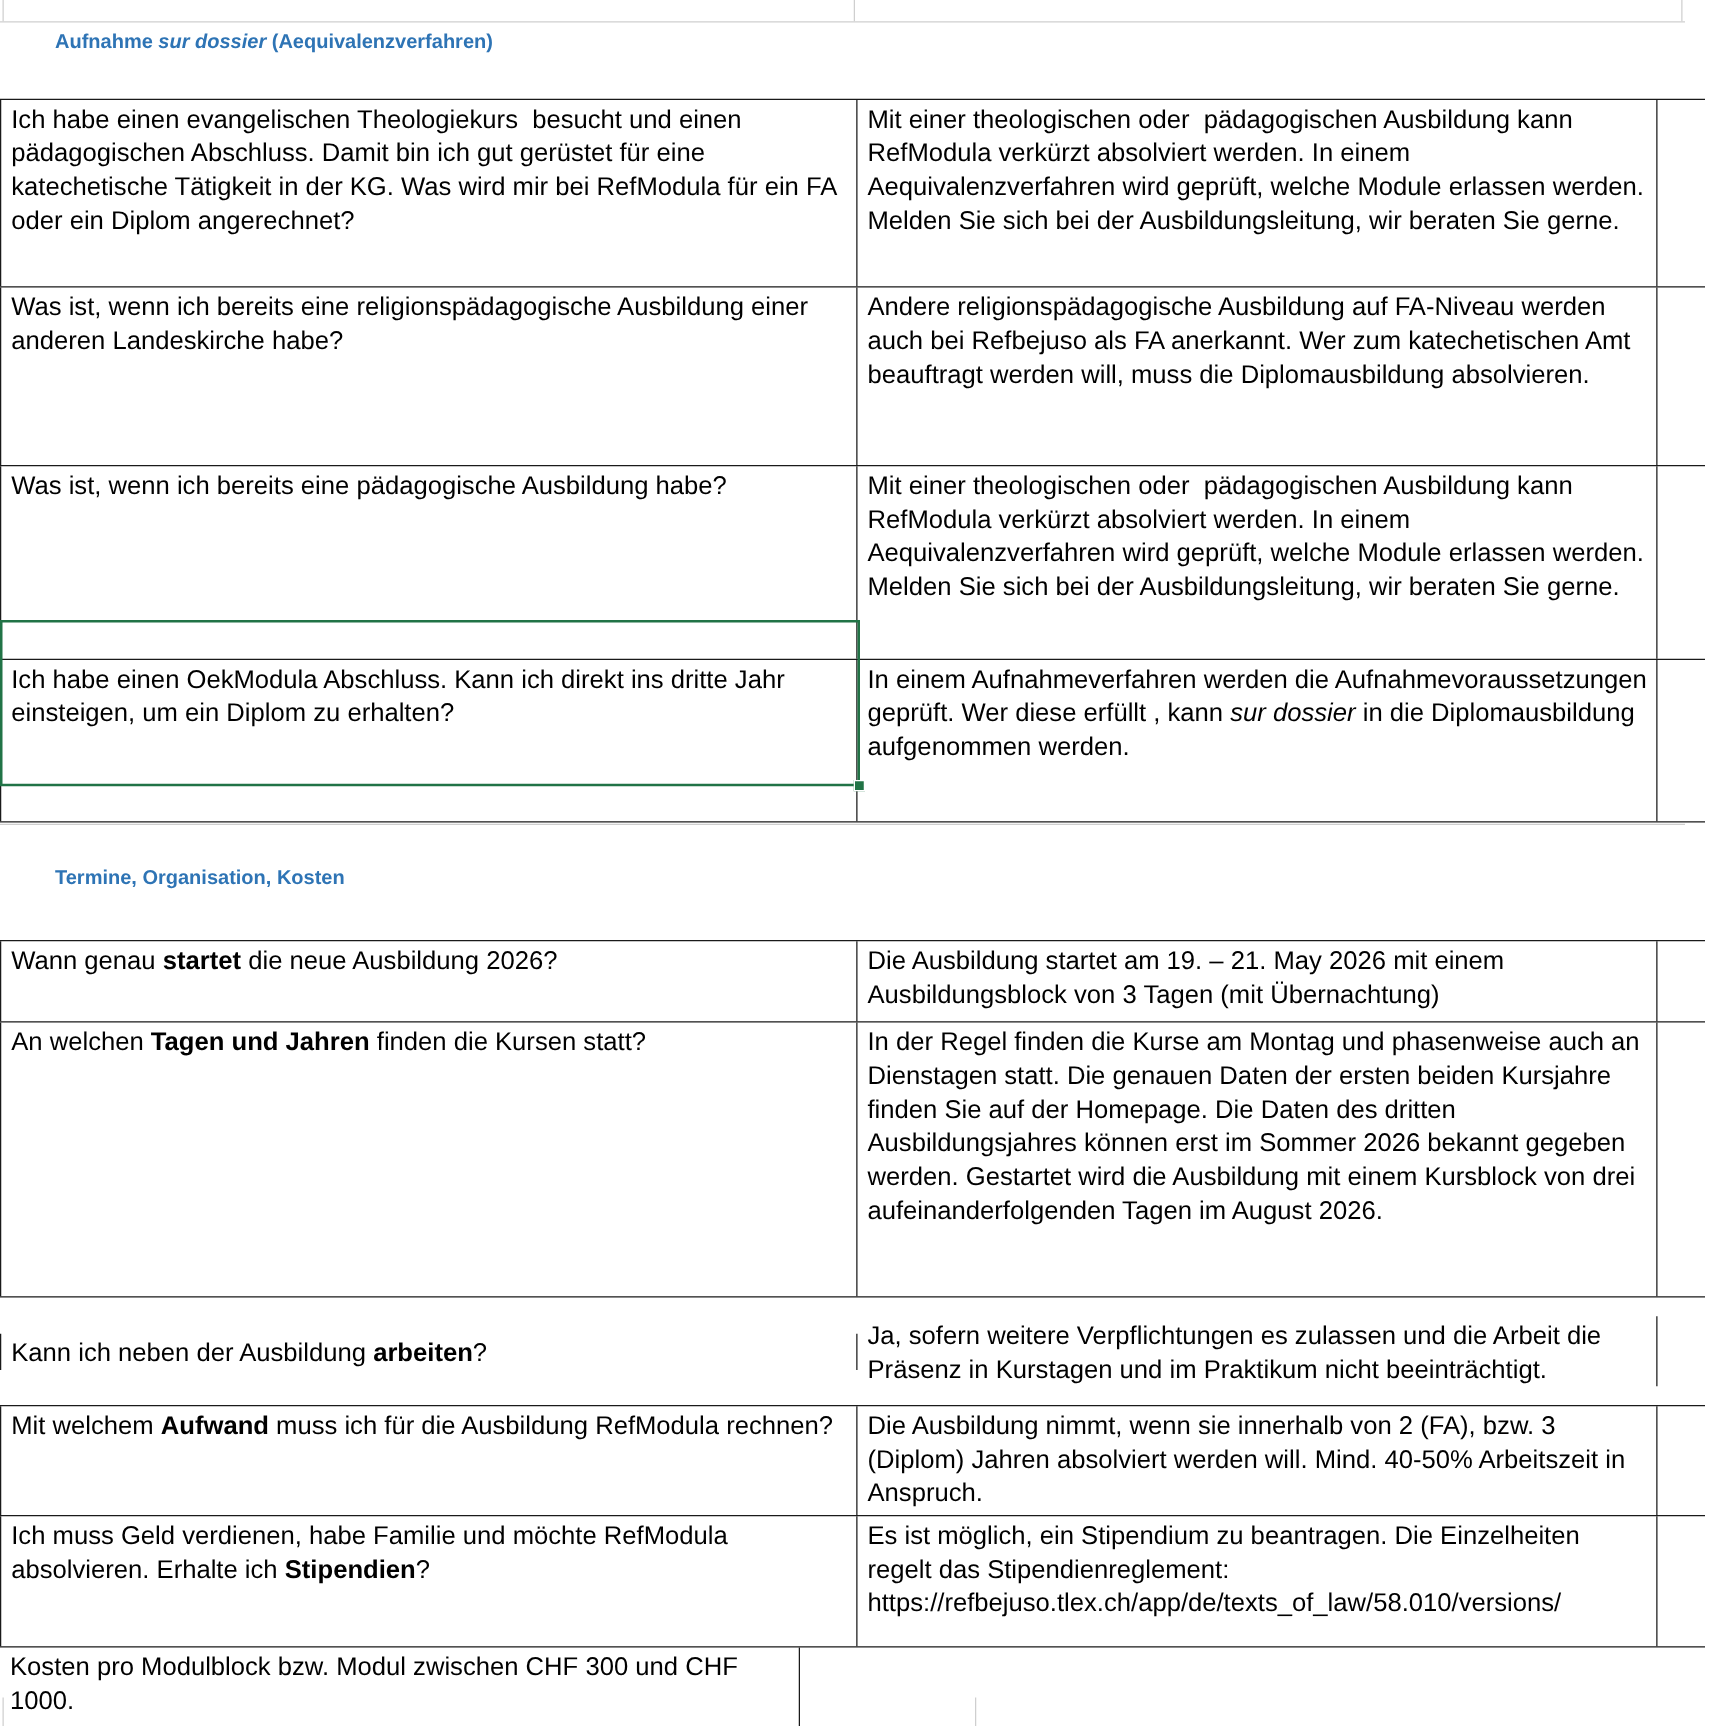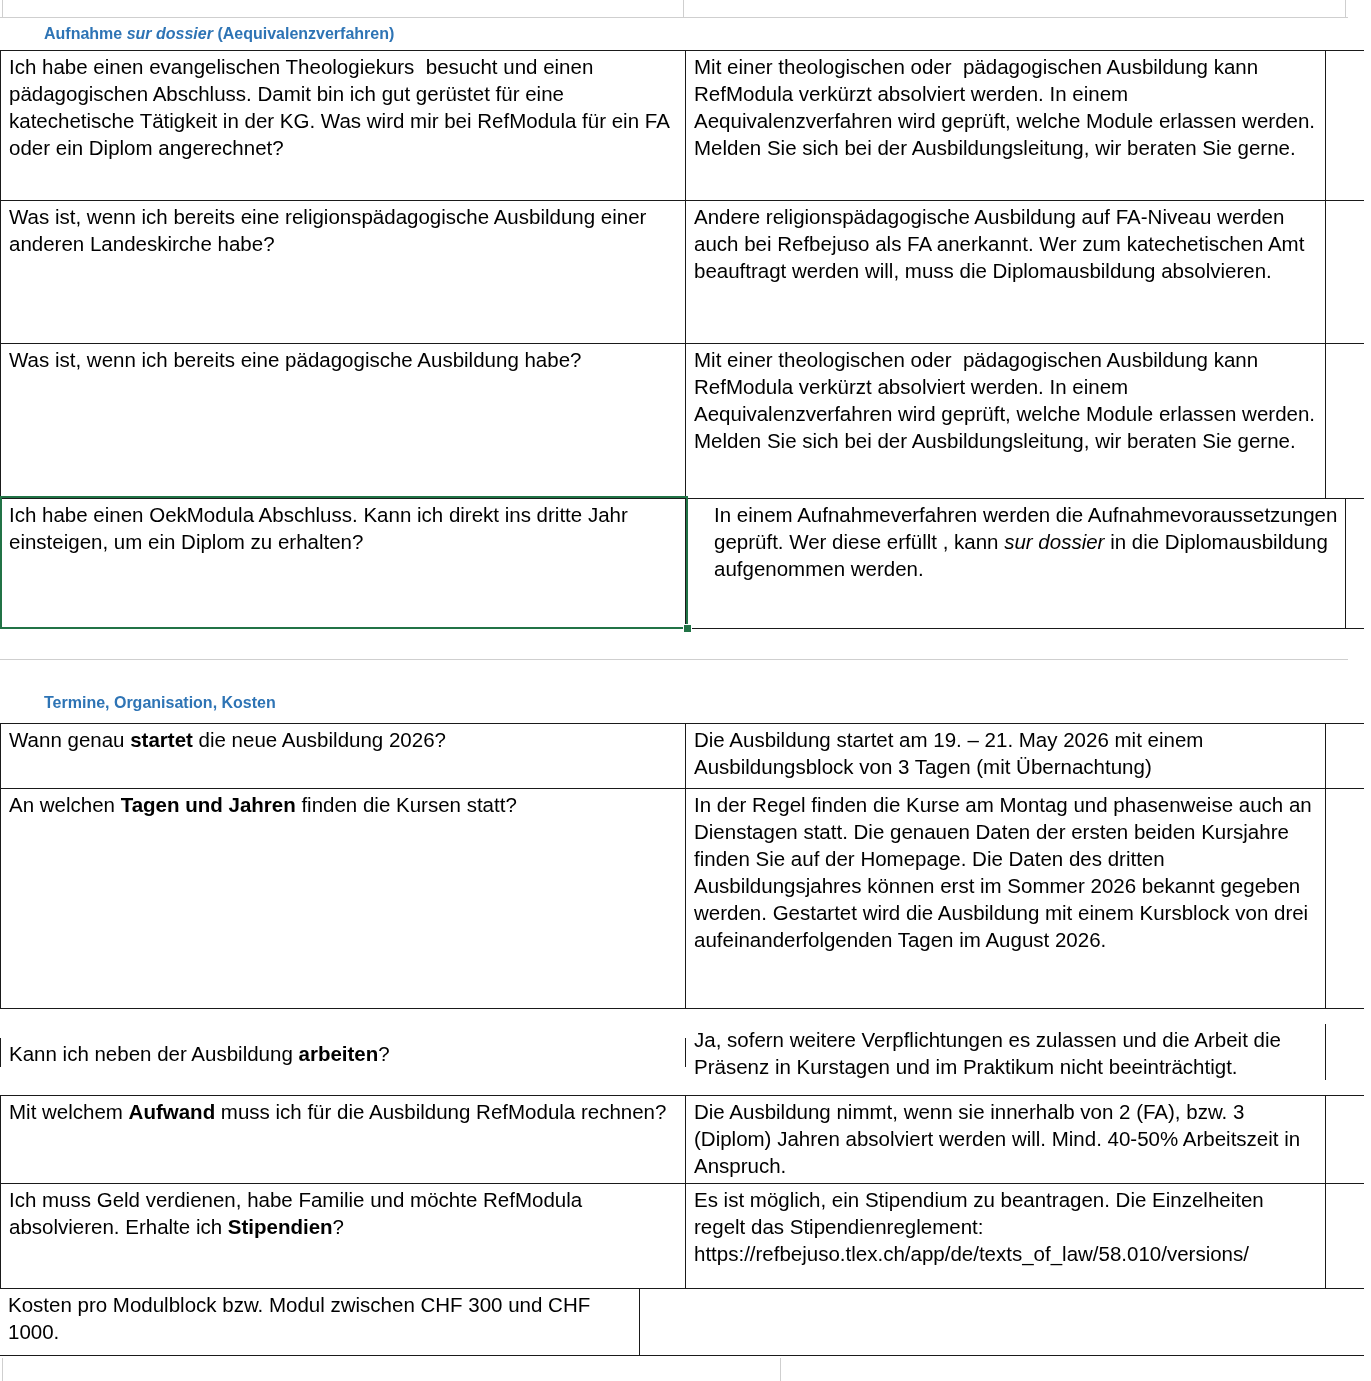--- a/index.html
+++ b/index.html
@@ -12,21 +12,21 @@
   body{background:#fff;font-family:"Liberation Sans","DejaVu Sans",sans-serif;}
   #screen{position:relative;width:1371px;height:1381px;background:#fff;color:#000;overflow:hidden;}
 
   .gline{position:absolute;background:var(--grid);}
 
   .section-title{
     position:absolute;left:44px;font-size:16px;font-weight:bold;
     color:var(--blue);white-space:pre;line-height:30px;
   }
 
-  .tbl{position:absolute;left:0;width:1364px;border-top:1.5px solid var(--bd);}
+  .tbl{position:absolute;left:0;width:1364px;border-top:1.5px solid var(--bd);margin-top:29px;}
   .trow{display:flex;border-bottom:1.5px solid var(--bd);}
   .cell{
     overflow:hidden;padding:2px 6px 0 8px;
     font-size:20.5px;line-height:27px;white-space:pre-wrap;
   }
   .qcell{width:686px;border-left:1.5px solid var(--bd);border-right:1.5px solid var(--bd);}
   .acell{width:640px;border-right:1.5px solid var(--bd);}
   .b{font-weight:bold;}
   .i{font-style:italic;}
 
@@ -58,21 +58,21 @@
         <div class="cell acell"><span>Mit einer theologischen oder  pädagogischen Ausbildung kann RefModula verkürzt absolviert werden. In einem Aequivalenzverfahren wird geprüft, welche Module erlassen werden. Melden Sie sich bei der Ausbildungsleitung, wir beraten Sie gerne.</span></div>
       </div>
       <div class="trow" style="height: 143px;">
         <div class="cell qcell"><span>Was ist, wenn ich bereits eine religionspädagogische Ausbildung einer anderen Landeskirche habe?</span></div>
         <div class="cell acell"><span>Andere religionspädagogische Ausbildung auf FA-Niveau werden auch bei Refbejuso als FA anerkannt. Wer zum katechetischen Amt beauftragt werden will, muss die Diplomausbildung absolvieren.</span></div>
       </div>
       <div class="trow" style="height: 155px;">
         <div class="cell qcell"><span>Was ist, wenn ich bereits eine pädagogische Ausbildung habe?</span></div>
         <div class="cell acell"><span>Mit einer theologischen oder  pädagogischen Ausbildung kann RefModula verkürzt absolviert werden. In einem Aequivalenzverfahren wird geprüft, welche Module erlassen werden. Melden Sie sich bei der Ausbildungsleitung, wir beraten Sie gerne.</span></div>
       </div>
-      <div class="trow" style="height: 130px; gap: 20px;">
+      <div class="trow" style="height: 130px;">
         <div class="cell qcell"><span>Ich habe einen OekModula Abschluss. Kann ich direkt ins dritte Jahr einsteigen, um ein Diplom zu erhalten?</span></div>
         <div class="cell acell"><span>In einem Aufnahmeverfahren werden die Aufnahmevoraussetzungen geprüft. Wer diese erfüllt , kann </span><span class="i">sur dossier</span><span> in die Diplomausbildung aufgenommen werden.</span></div>
       </div>
     </div>
 
   <div id="selection-overlay">
     <div id="fill-handle"></div>
   </div>
 
   <div class="gline" style="left:0;top:659px;width:1348px;height:1px;"></div>

